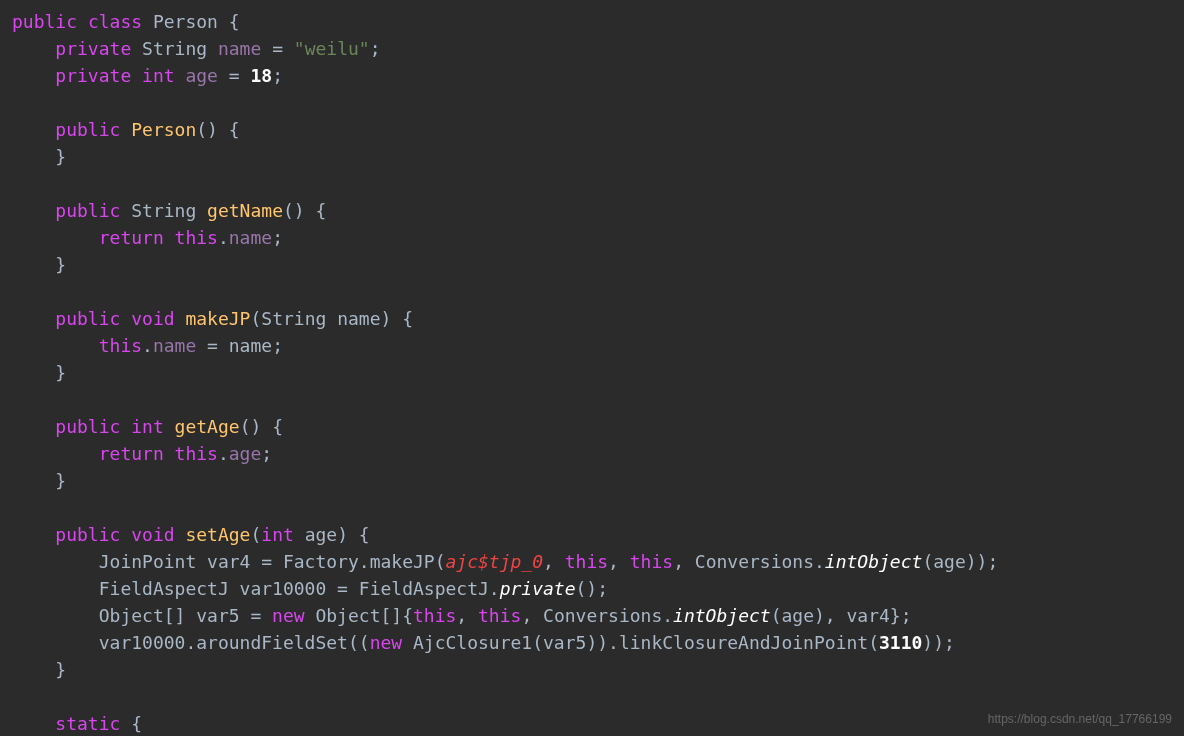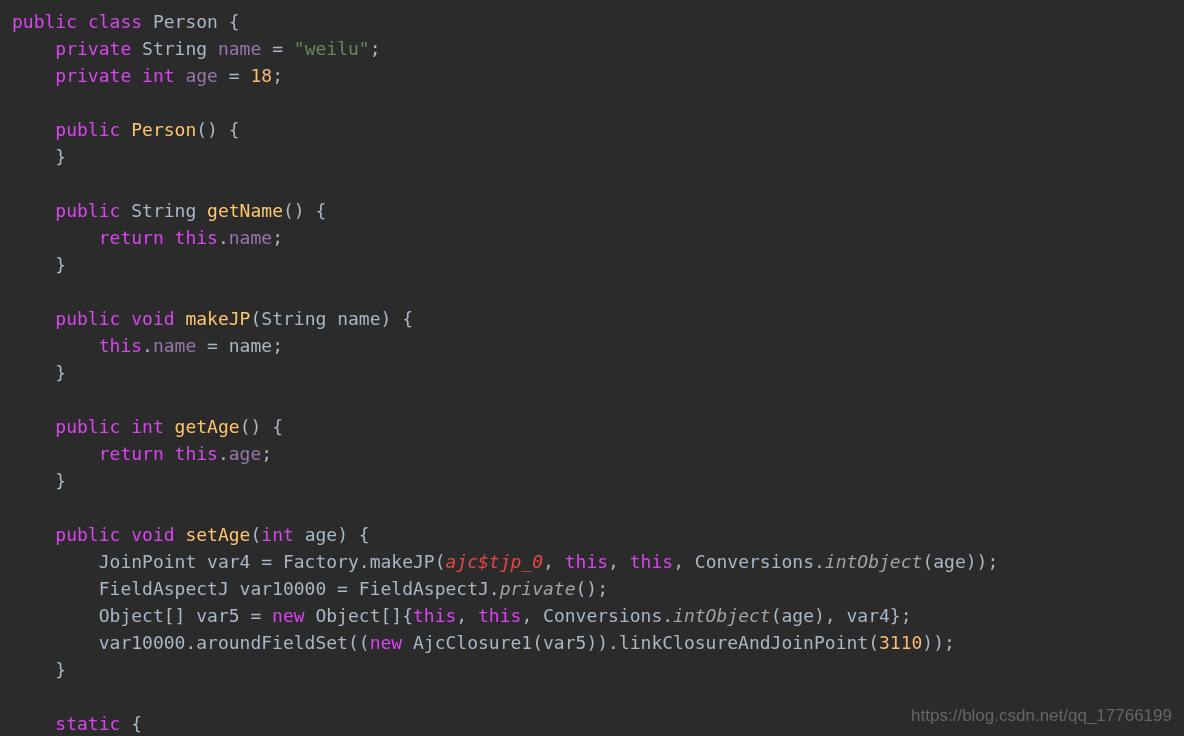--- a/index.html
+++ b/index.html
@@ -19,29 +19,29 @@
       overflow: hidden;
       position: relative;
     }
     .code-editor {
       white-space: pre;
     }
     .keyword { color: #d946ef; }
     .class-name { color: #a9b7c6; }
     .method { color: #ffc66d; }
     .string { color: #6a8759; }
-    .number { color: #fdba74; }
+    .number { color: #ffffff; font-weight: bold; }
     .field { color: #9876aa; }
     .field-static { color: #ef4444; font-style: italic; }
-    .italic-method { font-style: italic; color: #a3a3a3; }
+    .italic-method { font-style: italic; color: #ffffff; }
     .watermark {
       position: absolute;
       bottom: 8px;
       right: 12px;
-      font-size: 17px;
+      font-size: 12px;
       color: #666;
       font-family: Arial, sans-serif;
     }
   </style>
 </head>
 <body>
 
 <div class="code-editor"><span class="keyword">public</span> <span class="keyword">class</span> <span class="class-name">Person</span><span> {</span>
     <span class="keyword">private</span> <span>String</span> <span class="field">name</span><span> = </span><span class="string">"weilu"</span><span>;</span>
     <span class="keyword">private</span> <span class="keyword">int</span> <span class="field">age</span><span> = </span><span class="number">18</span><span>;</span>

